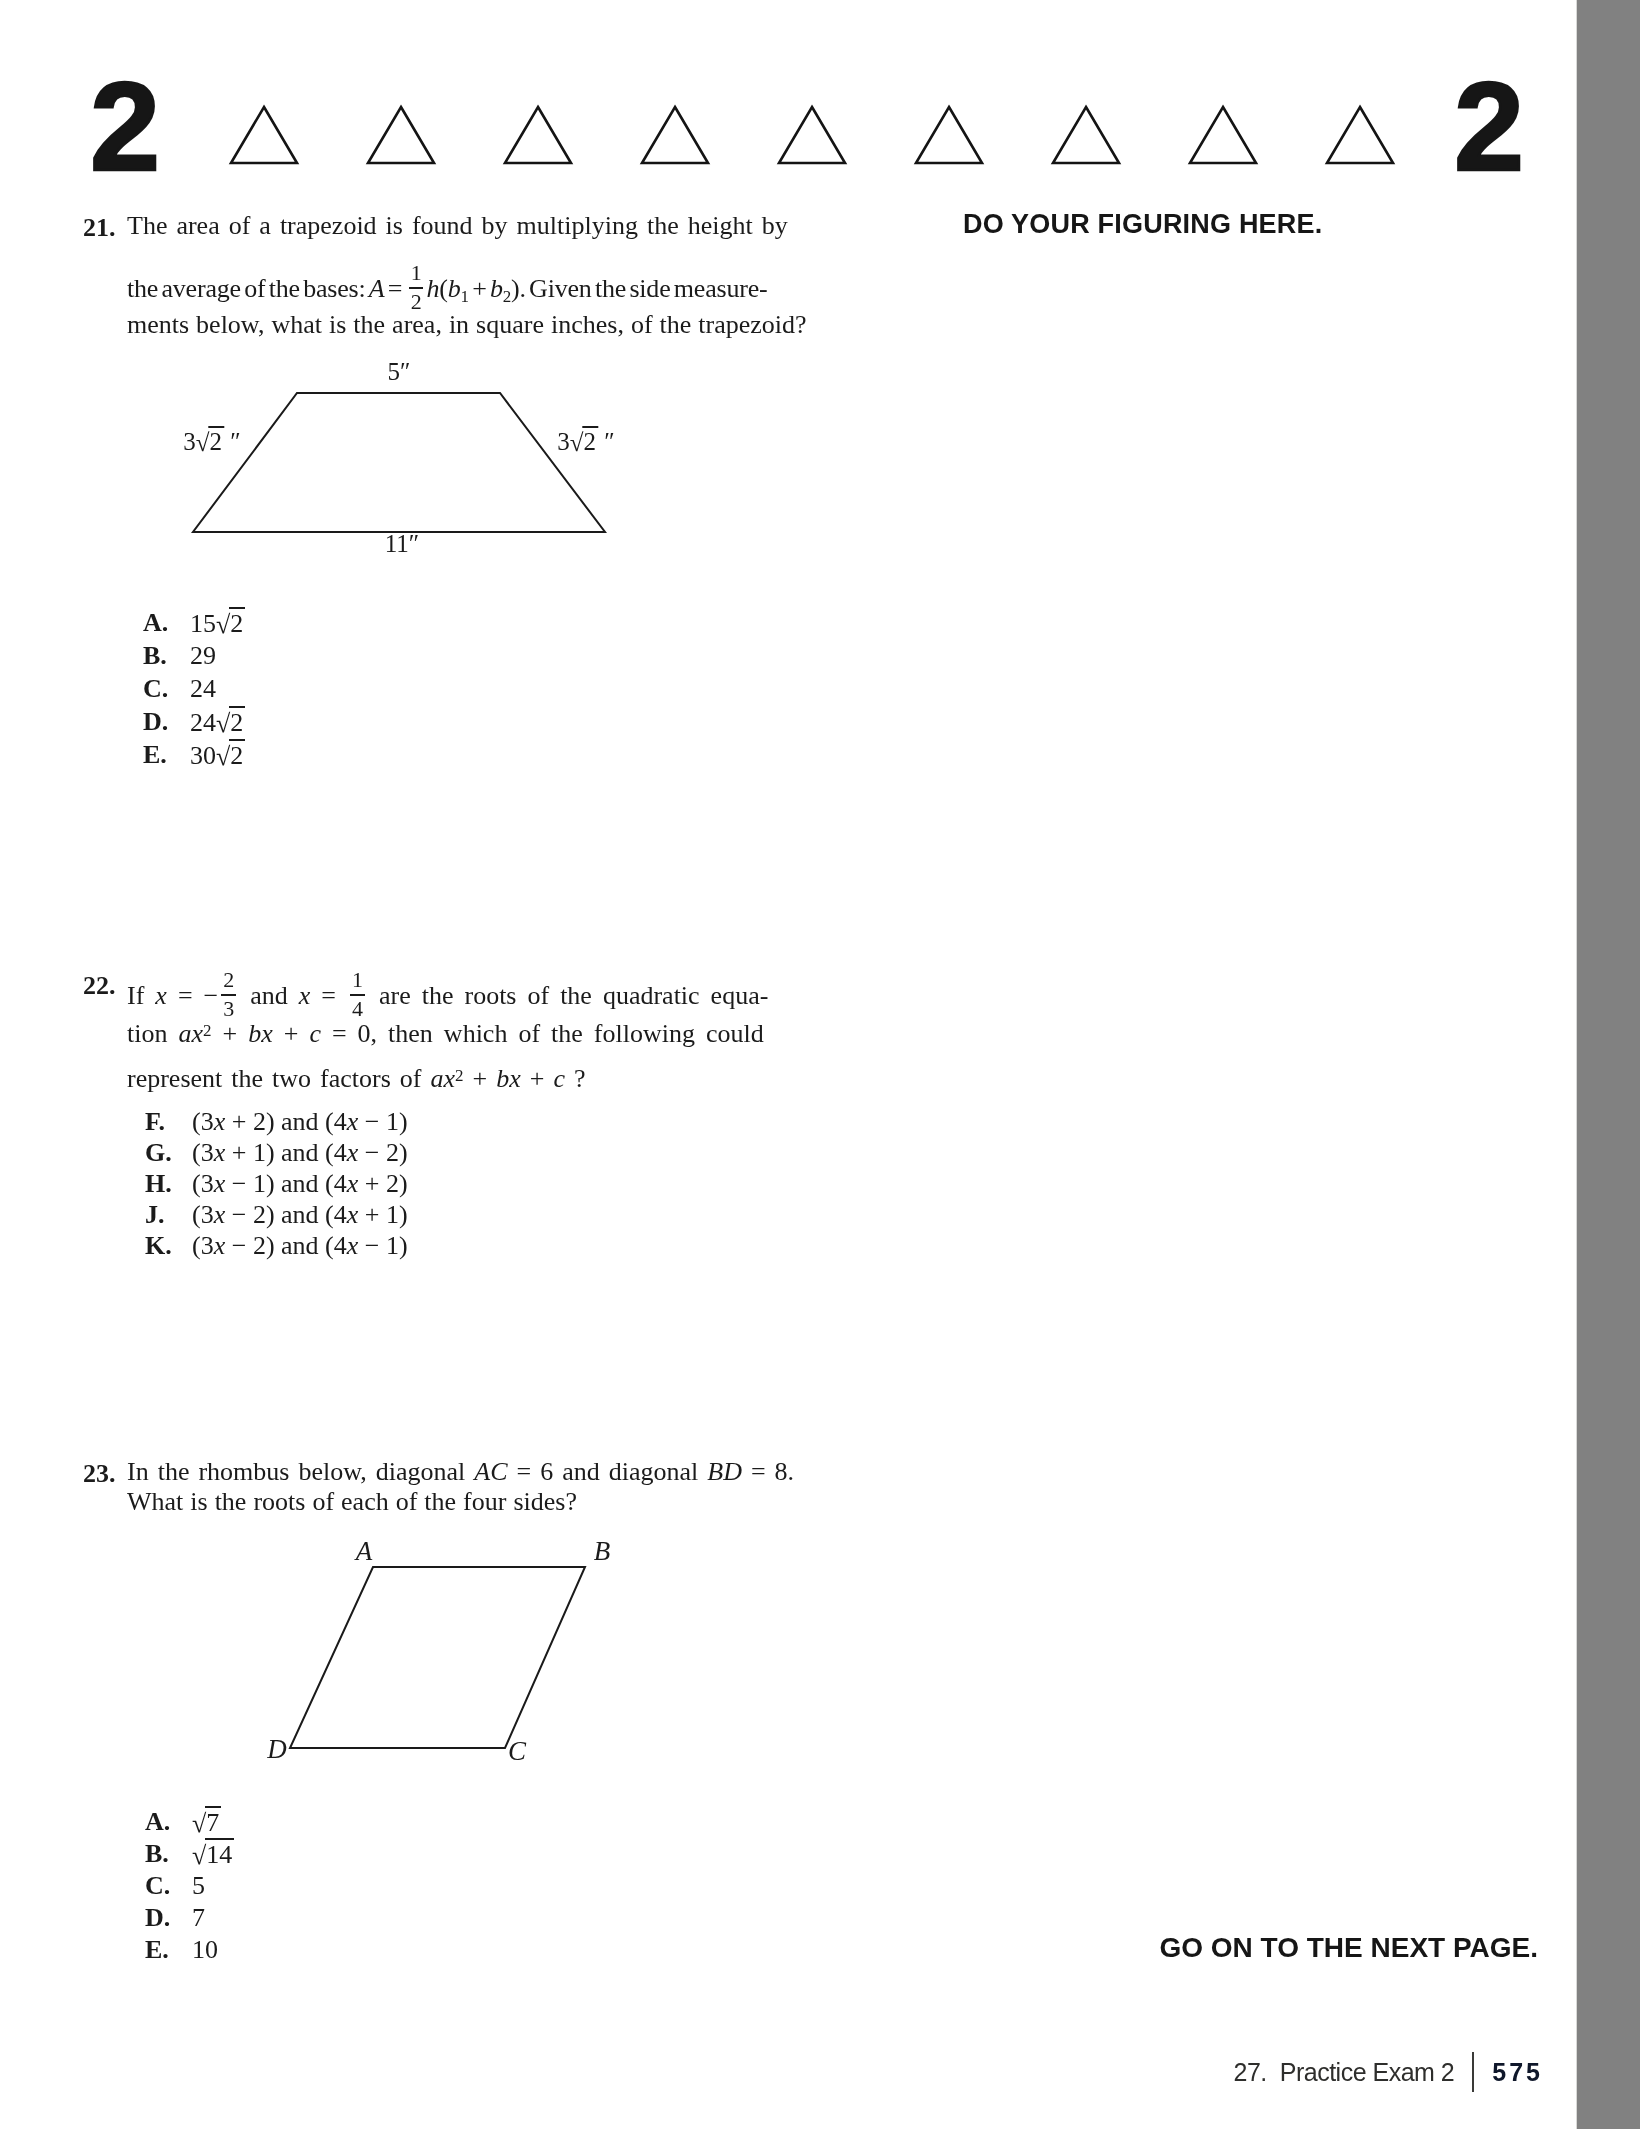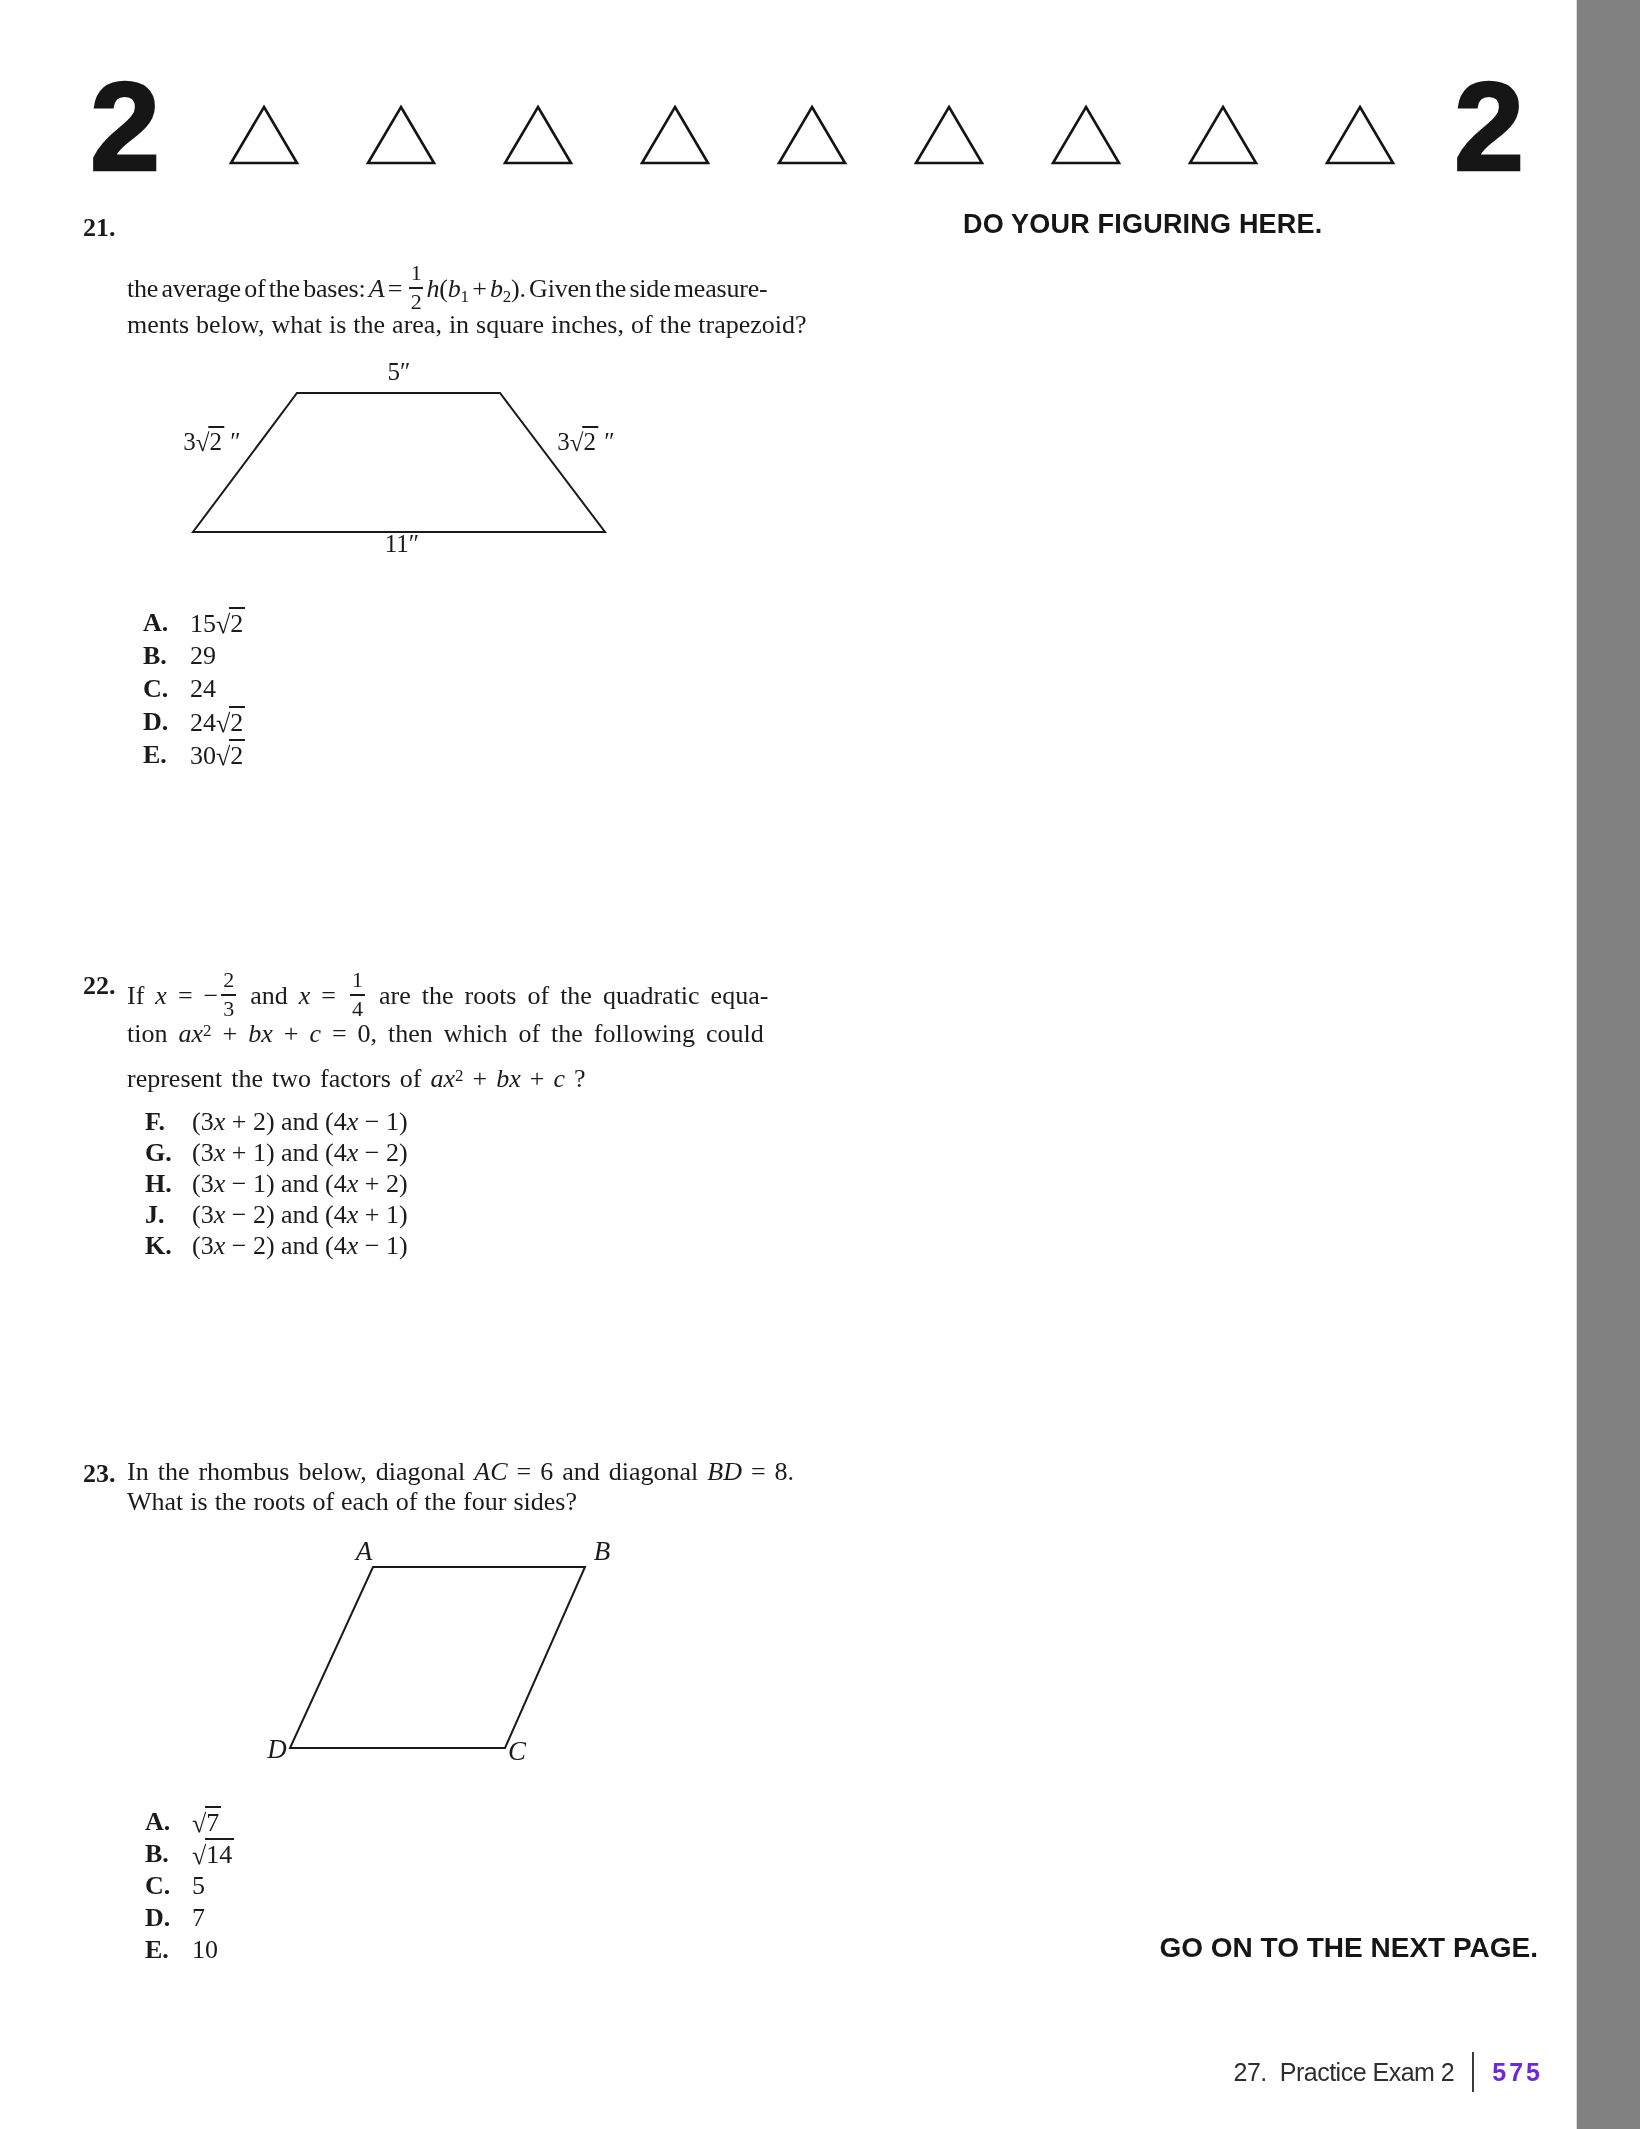--- a/index.html
+++ b/index.html
@@ -67,21 +67,21 @@
   .goon{
     position:absolute; left:1095px; top:1932px; width:443px; text-align:right;
     font-family:Liberation Sans, sans-serif; font-weight:bold; font-size:28px; color:#161616;
   }
   .footer{
     position:absolute; top:2008px; right:97px; display:flex; align-items:center;
     font-family:"Liberation Sans", sans-serif; font-size:25px; color:#2e2e2c; letter-spacing:-0.5px;margin-top:44px;
   }
   .footer .chap{margin-right:13px;}
   .footer .divider{width:2px; height:40px; background:#3a3a38; margin:0 18px;}
-  .footer .pgnum{font-weight:bold; font-size:25px; letter-spacing:3px; color:#6d28d9;}
+  .footer .pgnum{font-weight:bold; font-size:25px; letter-spacing:3px; color:#0f172a;}
 </style>
 </head>
 <body>
 
 <div class="page">
 
   <div class="graybar"></div>
 
   <div class="bignum left">2</div>
   <div class="tri-row">
@@ -111,20 +111,21 @@
       </svg>
       <svg width="72" height="62" viewBox="0 0 72 62">
         <polygon points="36,3 69,59 3,59" fill="#ffffff" stroke="#141414" stroke-width="2.6"></polygon>
       </svg>
     </div>
   <div class="bignum right">2</div>
 
   <div class="figuring">DO YOUR FIGURING HERE.</div>
 
   <div class="qnum" style="top:213px;">21.</div>
+  <div class="qline sp1" style="top:213px;">The area of a trapezoid is found by multiplying the height by</div>
   <div class="qline tight" style="top:264px;">the average of the bases: <i>A</i> = <span class="frac"><span class="num">1</span><span class="den">2</span></span><i>h</i>(<i>b</i><sub>1</sub> + <i>b</i><sub>2</sub>). Given the side measure-</div>
   <div class="qline sp0" style="top:312px;">ments below, what is the area, in square inches, of the trapezoid?</div>
 
   <div class="fig" style="left:150px; top:350px; width:510px; height:245px;">
     <svg width="510" height="240" viewBox="0 0 510 240">
       <polygon points="147,43 350,43 455,182 43,182" fill="none" stroke="#1a1a1a" stroke-width="2"></polygon>
     </svg>
     <span class="figlabel" style="left:249px; top:8px;">5″</span>
     <span class="figlabel" style="left:62px;  top:76px;">3<span class="sqrt"><span class="rt">√</span><span class="rad">2</span></span> ″</span>
     <span class="figlabel" style="left:436px; top:76px;">3<span class="sqrt"><span class="rt">√</span><span class="rad">2</span></span> ″</span>

